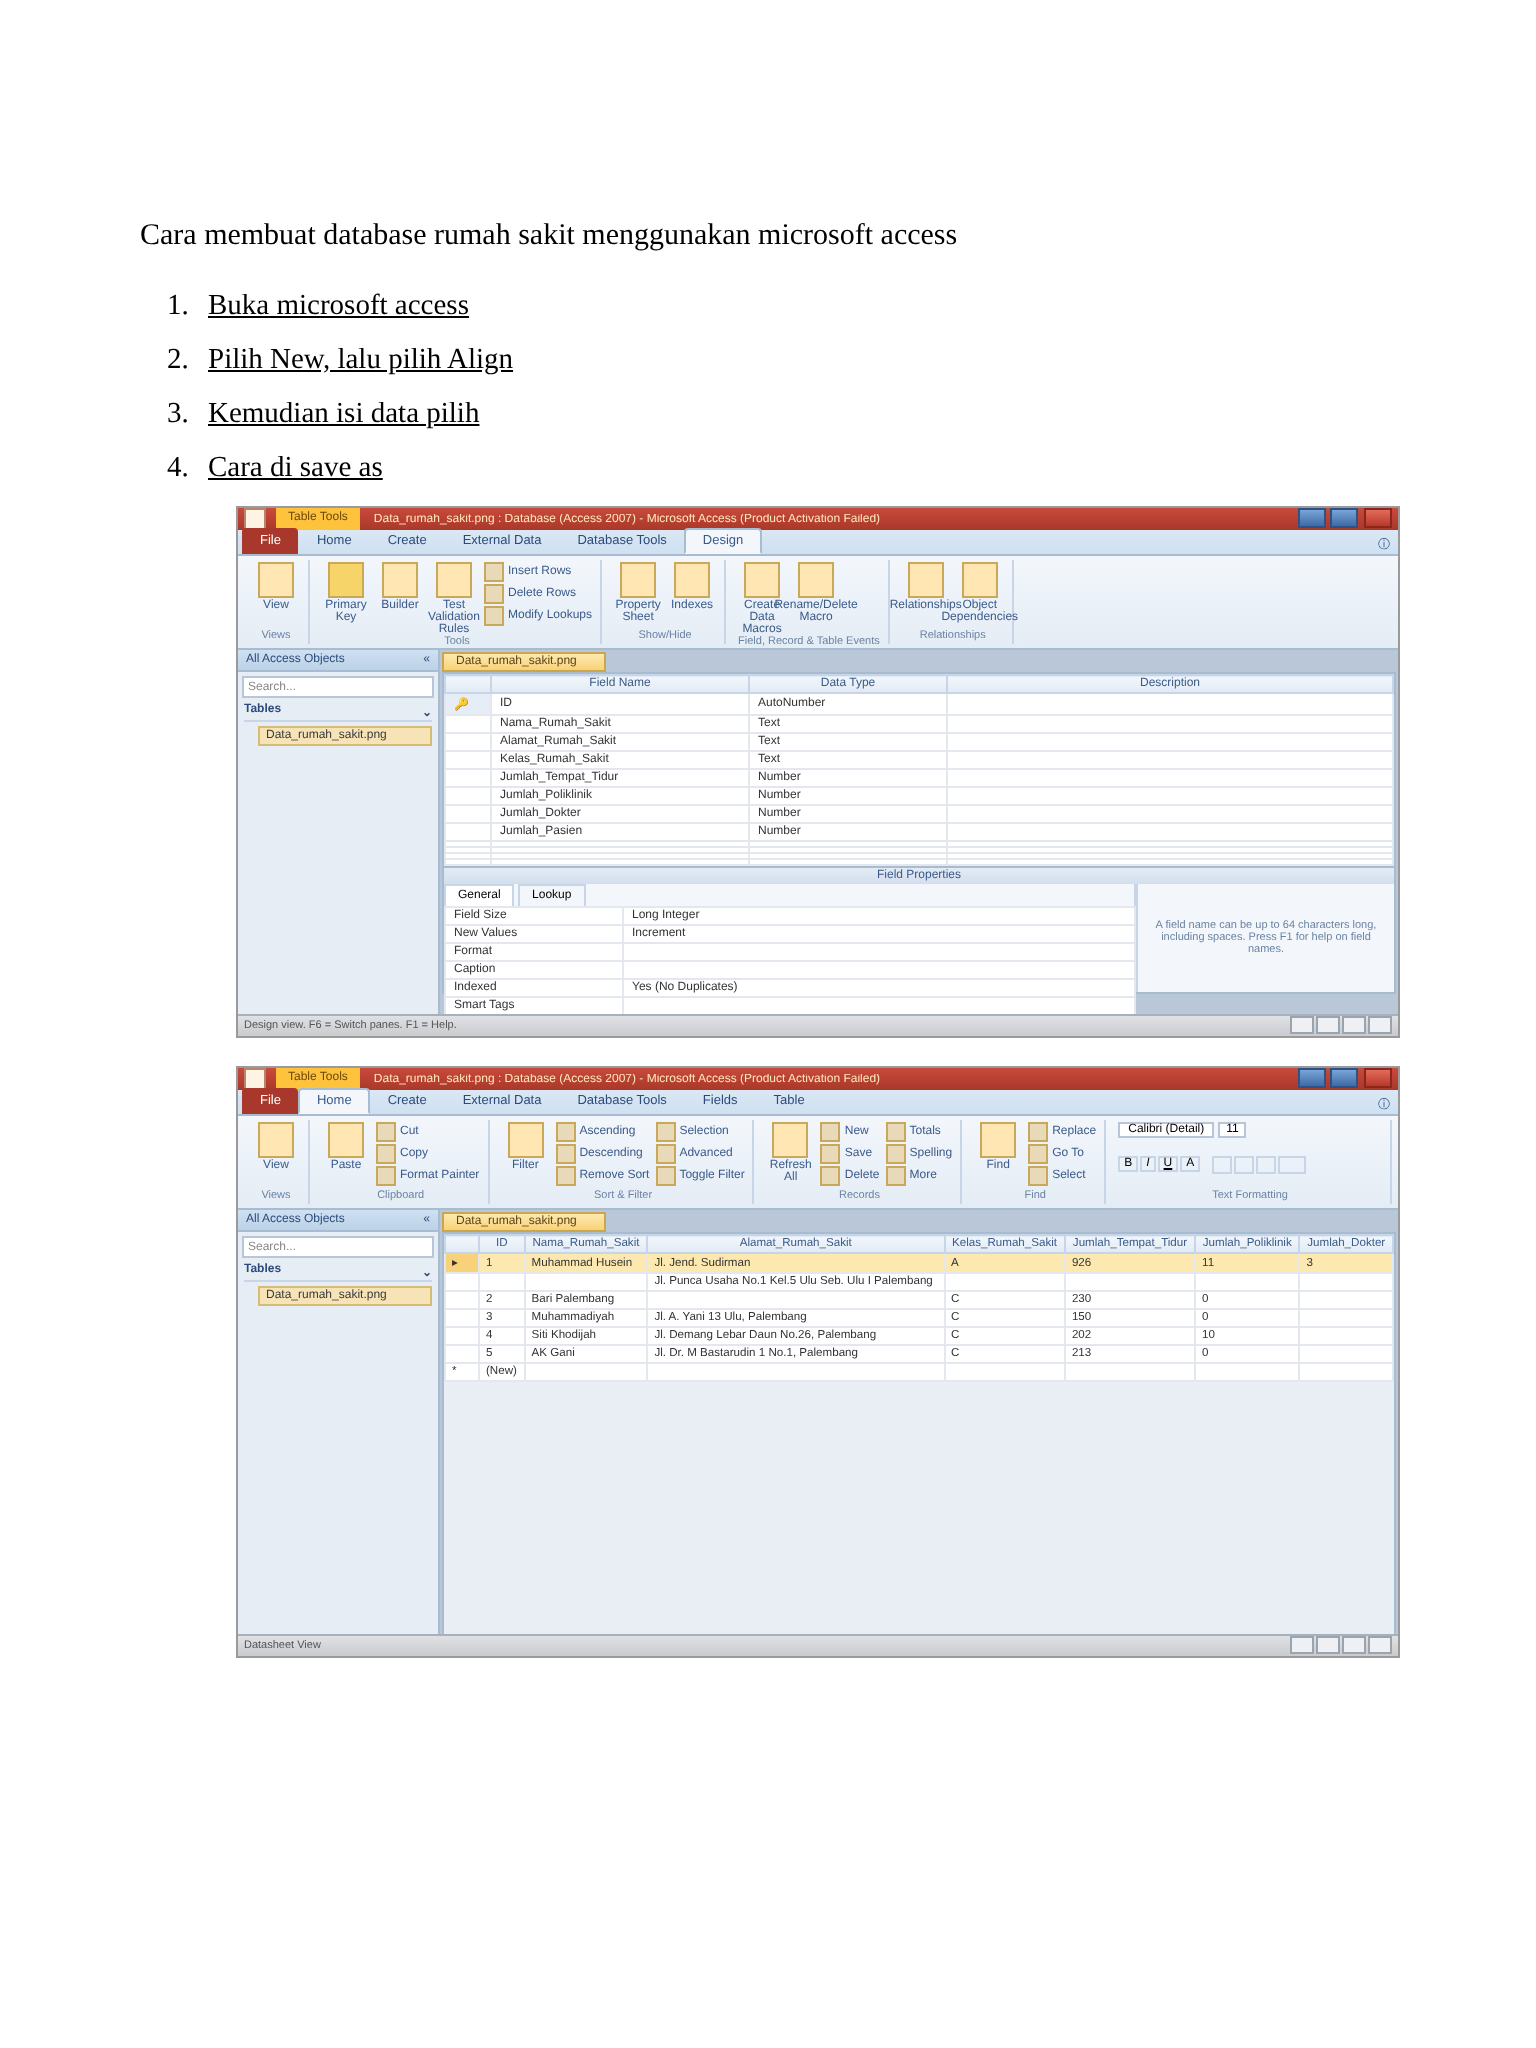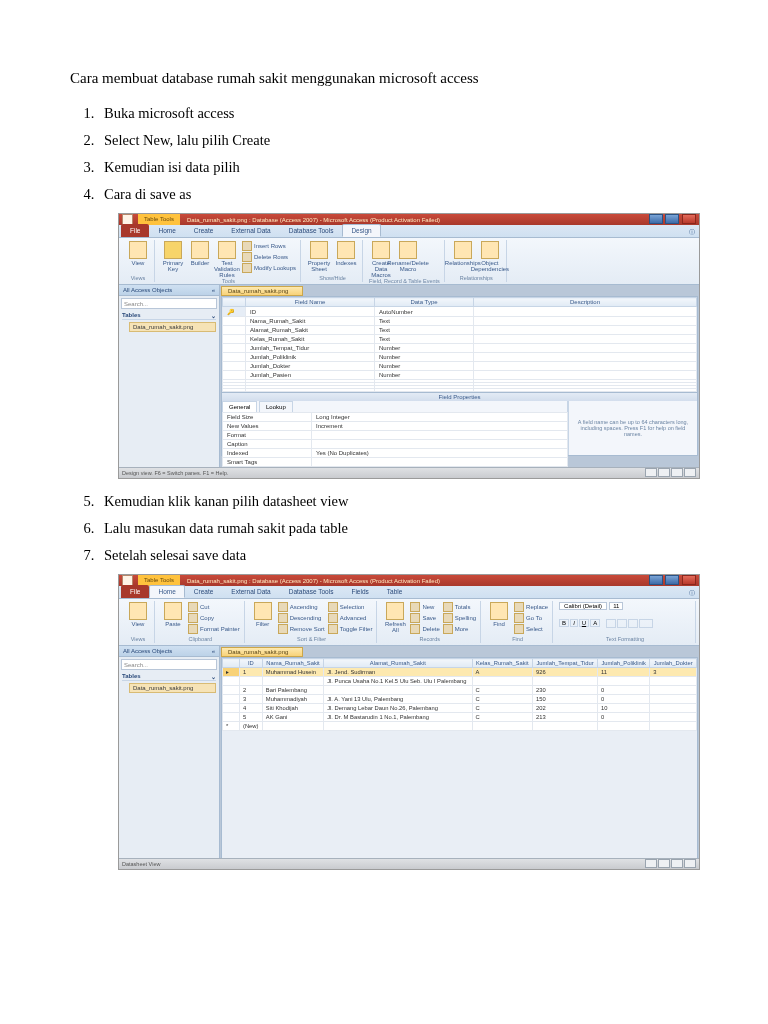--- a/index.html
+++ b/index.html
@@ -5,33 +5,35 @@
   body {
     margin: 0;
     padding: 0;
     width: 768px;
     font-family: "Times New Roman", serif;
     background: #fff;
     color: #000;
   }
   .page {
     padding: 70px 70px 40px 70px;
+    margin-top: 40px;
   }
   .doc-title {
     font-size: 15px;
     margin-bottom: 18px;
   }
   ol.steps {
     margin: 0 0 0 28px;
     padding: 0;
   }
   ol.steps > li {
     font-size: 14.5px;
     margin-bottom: 10px;
     padding-left: 6px;
+    text-decoration: underline;
   }
   .shot {
     margin: 6px 0 14px 0;
     border: 1px solid #9a9a9a;
     font-family: "Segoe UI", Tahoma, Arial, sans-serif;
     font-size: 6px;
     background: #f3f3f3;
     width: 580px;
   }
   
@@ -252,21 +254,21 @@
   .dsblank { background:#e9eef5; height:130px; }
 </style>
 </head>
 <body>
 
 <div class="page">
   <div class="doc-title">Cara membuat database rumah sakit menggunakan microsoft access</div>
 
   <ol class="steps">
     <li>Buka microsoft access</li>
-    <li>Select New, lalu pilih Create</li>
+    <li>Pilih New, lalu pilih Align</li>
     <li>Kemudian isi data pilih</li>
     <li>Cara di save as</li>
   </ol>
 
   <div class="shot" style="margin-left:48px;">
     <div class="titlebar">
       <span class="qat-icon"></span>
       <span class="ctx">Table Tools</span>
       <span class="caption">Data_rumah_sakit.png : Database (Access 2007) - Microsoft Access (Product Activation Failed)</span>
       <span class="spacer"></span>
@@ -501,25 +503,20 @@
           </div>
         </div>
       </div>
     </div>
     <div class="statusbar">
       <span>Design view.  F6 = Switch panes.  F1 = Help.</span>
       <span class="viewbtns"><span></span><span></span><span></span><span></span></span>
     </div>
   </div>
 
-  <ol class="steps" start="5">
-    <li>Kemudian klik kanan pilih datasheet view</li>
-    <li>Lalu masukan data rumah sakit pada table</li>
-    <li>Setelah selesai save data</li>
-  </ol>
 
   <div class="shot" style="margin-left:48px;">
     <div class="titlebar">
       <span class="qat-icon"></span>
       <span class="ctx">Table Tools</span>
       <span class="caption">Data_rumah_sakit.png : Database (Access 2007) - Microsoft Access (Product Activation Failed)</span>
       <span class="spacer"></span>
       <span class="wincontrols">
         <span></span>
         <span></span>

